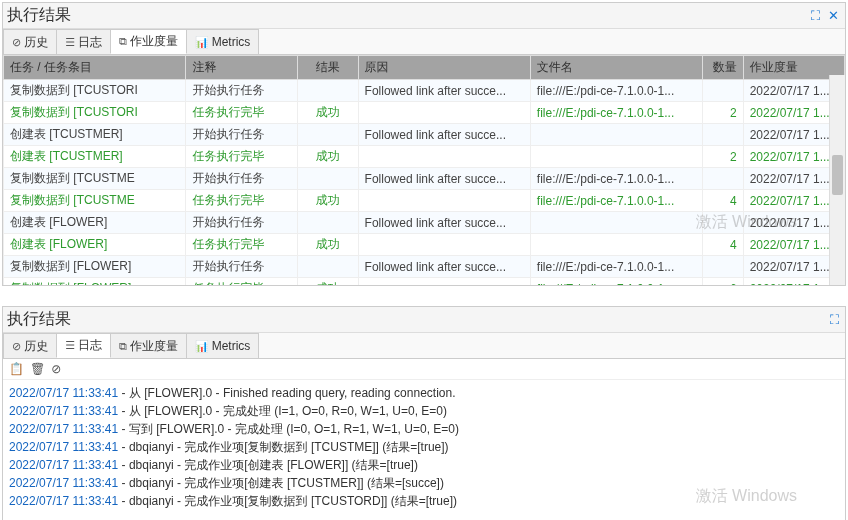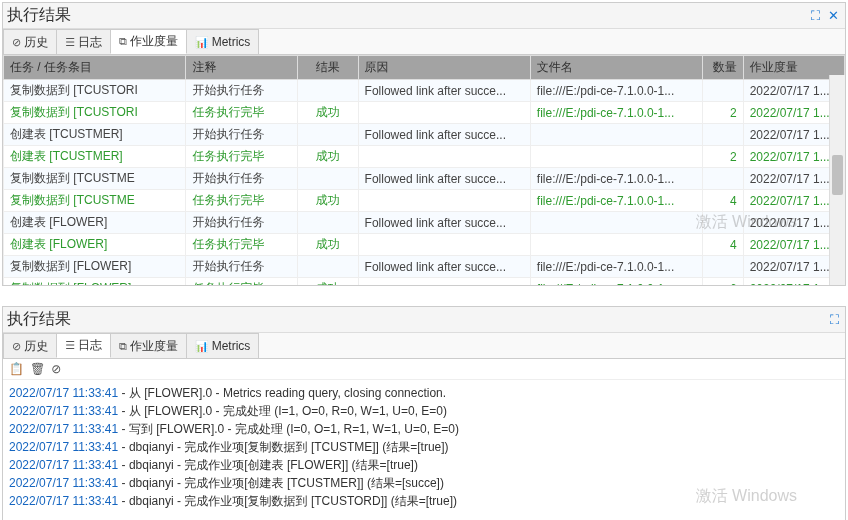--- a/index.html
+++ b/index.html
@@ -330,21 +330,21 @@
         <span class="tab-icon">📊</span>
         <span>Metrics</span>
       </div>
     </div>
   <div class="toolbar">
     <span class="tb-icon">📋</span>
     <span class="tb-icon">🗑</span>
     <span class="tb-icon">⊘</span>
   </div>
   <div class="log-area" id="logarea">
-      <div class="log-line"><span class="log-ts">2022/07/17 11:33:41</span><span class="log-msg"> - 从 [FLOWER].0 - Metrics reading query, closing connection.</span></div>
+      <div class="log-line"><span class="log-ts">2022/07/17 11:33:41</span><span class="log-msg"> - 从 [FLOWER].0 - Finished reading query, reading connection.</span></div>
       <div class="log-line"><span class="log-ts">2022/07/17 11:33:41</span><span class="log-msg"> - 从 [FLOWER].0 - 完成处理 (I=1, O=0, R=0, W=1, U=0, E=0)</span></div>
       <div class="log-line"><span class="log-ts">2022/07/17 11:33:41</span><span class="log-msg"> - 写到 [FLOWER].0 - 完成处理 (I=0, O=1, R=1, W=1, U=0, E=0)</span></div>
       <div class="log-line"><span class="log-ts">2022/07/17 11:33:41</span><span class="log-msg"> - dbqianyi - 完成作业项[复制数据到 [TCUSTME]] (结果=[true])</span></div>
       <div class="log-line"><span class="log-ts">2022/07/17 11:33:41</span><span class="log-msg"> - dbqianyi - 完成作业项[创建表 [FLOWER]] (结果=[true])</span></div>
       <div class="log-line"><span class="log-ts">2022/07/17 11:33:41</span><span class="log-msg"> - dbqianyi - 完成作业项[创建表 [TCUSTMER]] (结果=[succe])</span></div>
       <div class="log-line"><span class="log-ts">2022/07/17 11:33:41</span><span class="log-msg"> - dbqianyi - 完成作业项[复制数据到 [TCUSTORD]] (结果=[true])</span></div>
     </div>
 </div>
 
 <div class="watermark wm1">激活 Windows</div>

